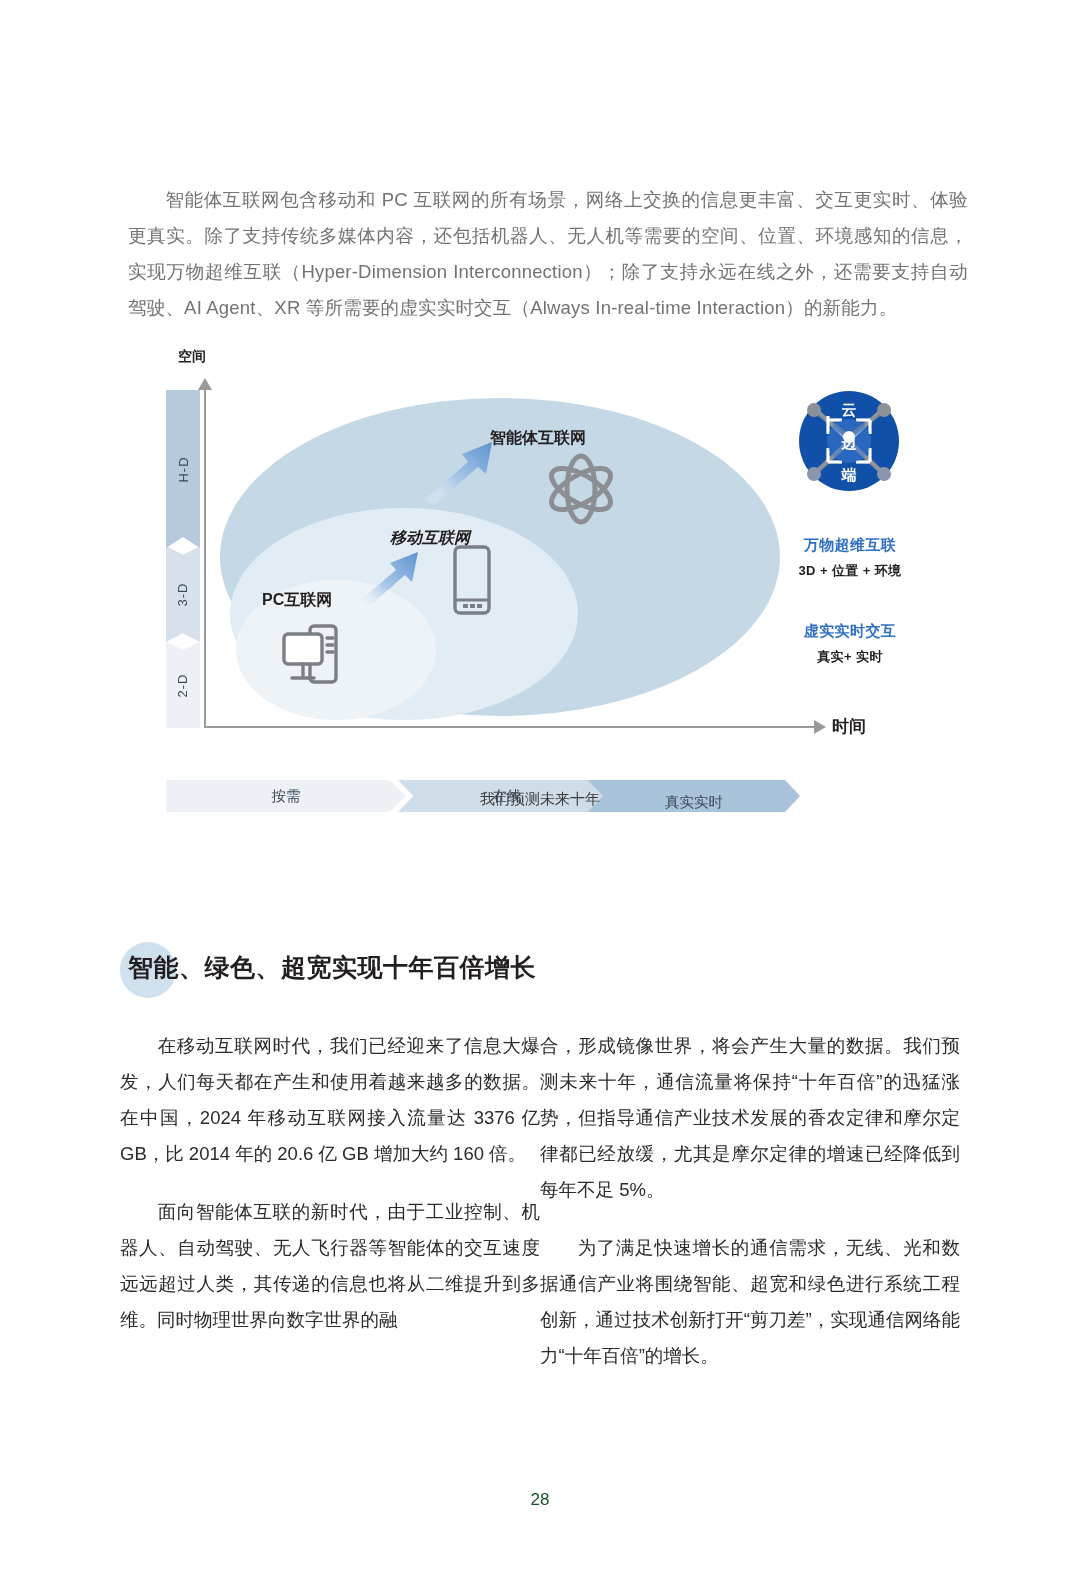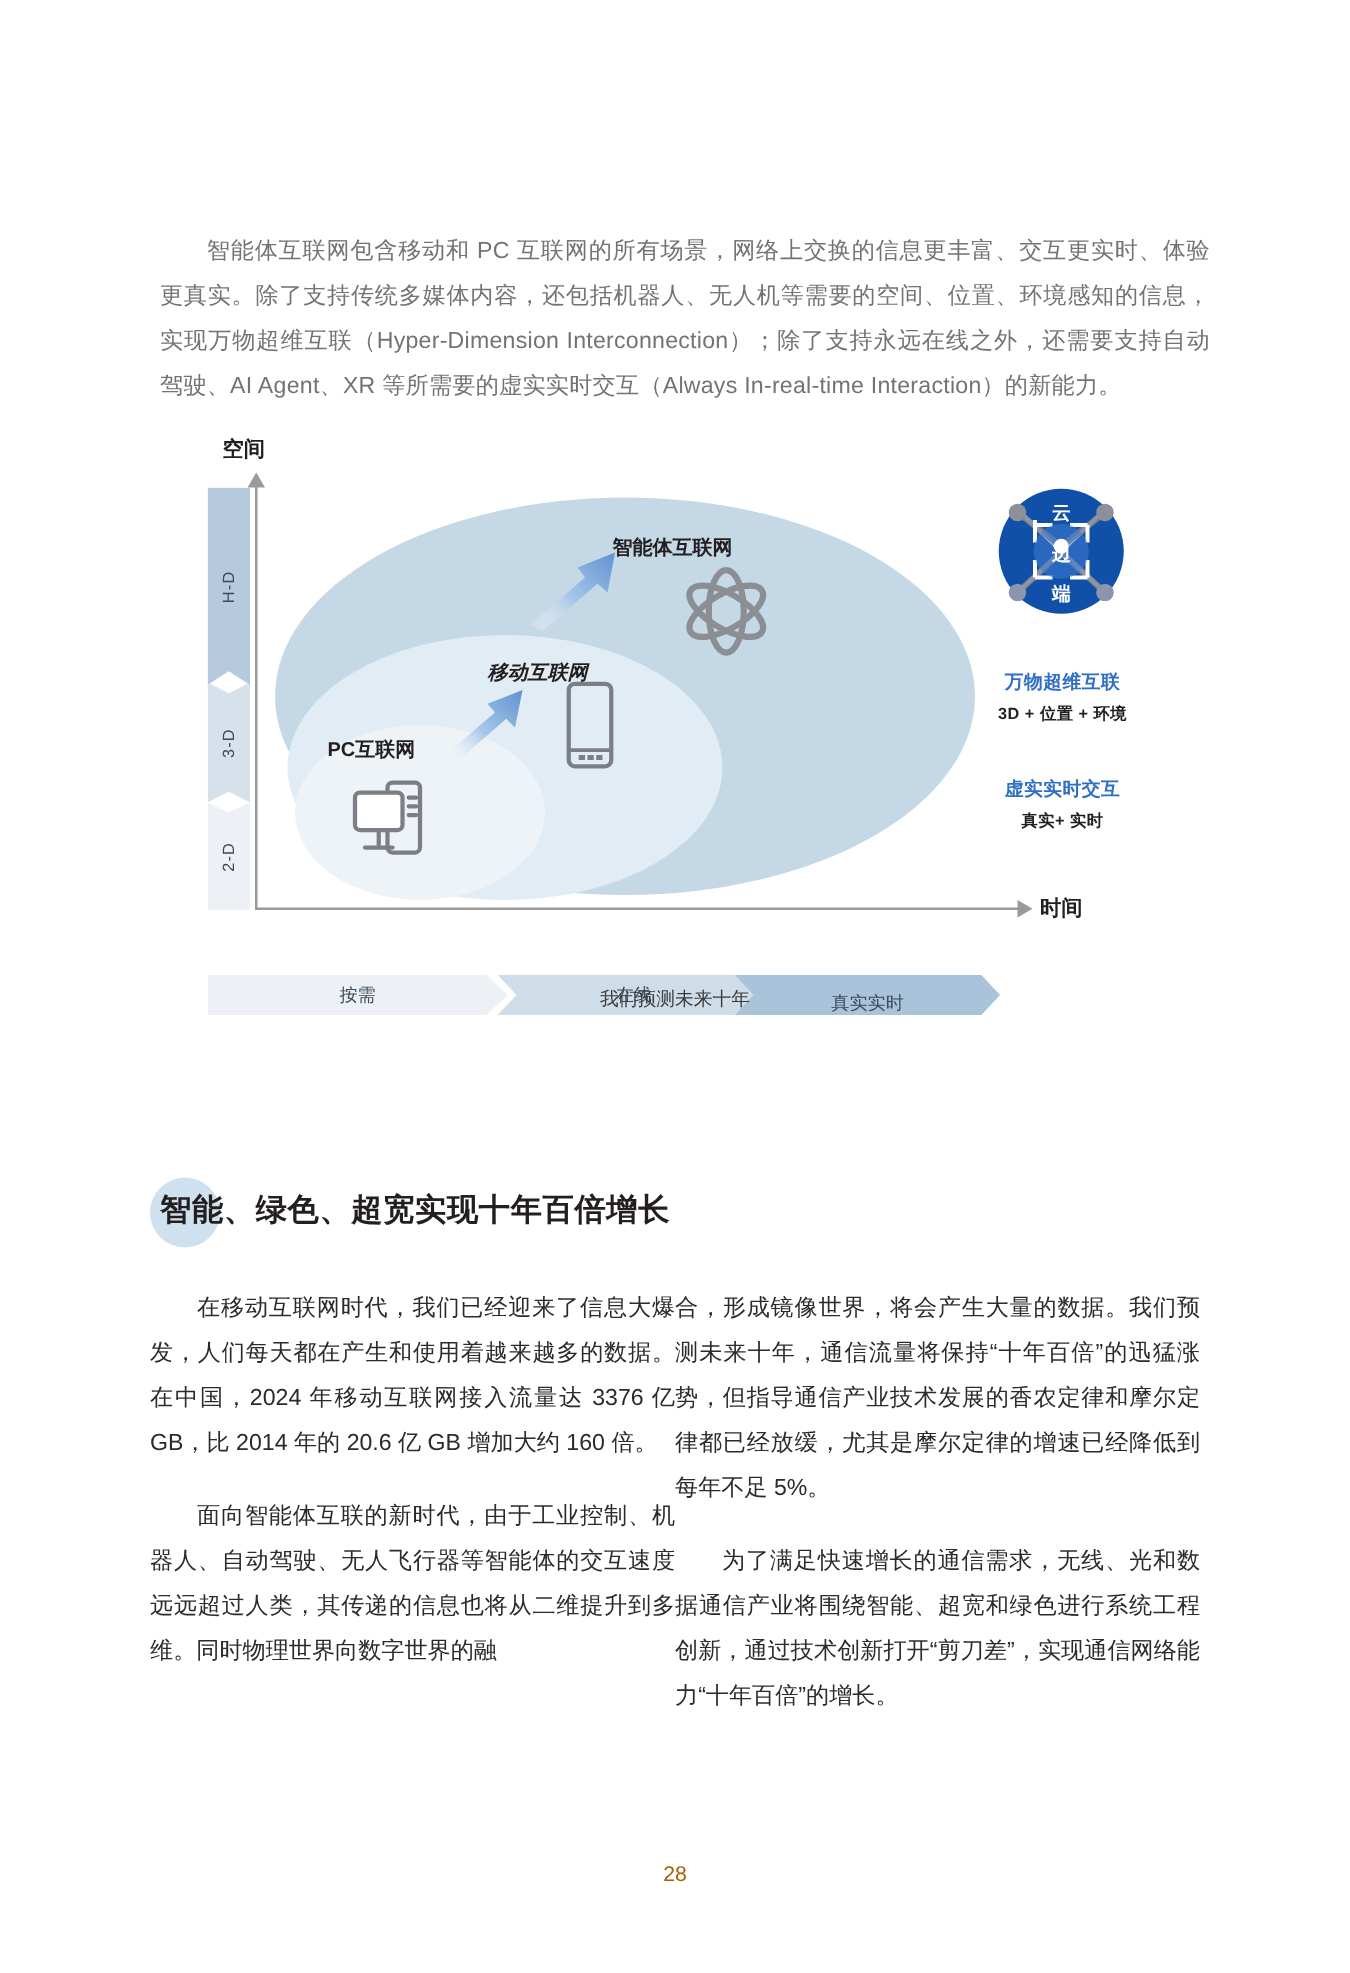--- a/index.html
+++ b/index.html
@@ -23,21 +23,21 @@
     text-align:justify;
     color:#737373;
   }
   .intro .ind { display:inline-block; width:2em; }
 
   
   .figure { position:absolute; left:120px; top:350px; width:840px; height:480px; }
 
   .axis-y-label {
     position:absolute; left:58px; top:-2px;
-    font-size:17px; font-weight:bold; color:#231f20;
+    font-size:14px; font-weight:bold; color:#231f20;
   }
   .axis-x-label {
     position:absolute; left:712px; top:365px;
     font-size:17px; font-weight:bold; color:#231f20;
   }
 
   .axis-line-v {
     position:absolute; left:84px; top:38px; width:2px; height:340px;
     background:#9a9a9a;
   }
@@ -148,21 +148,21 @@
   
   .col { position:absolute; width:420px; font-size:18.5px; line-height:36px; text-align:justify; color:#2b2b2b; }
   .col-l { left:120px; top:1028px; }
   .col-r { left:540px; top:1028px; }
   .col p { margin:0 0 22px 0; }
   .col p.ind::before { content:""; display:inline-block; width:2em; }
 
   
   .pageno {
     position:absolute; left:0; top:1490px; width:1080px;
-    text-align:center; font-size:17px; color:#a16207;
+    text-align:center; font-size:17px; color:#14532d;
   }
 </style>
 </head>
 <body>
 
 <div class="intro"><span class="ind"></span><span>智能体互联网包含移动和 PC 互联网的所有场景，网络上交换的信息更丰富、交互更实时、体验更真实。除了支持传统多媒体内容，还包括机器人、无人机等需要的空间、位置、环境感知的信息，实现万物超维互联（Hyper-Dimension Interconnection）；除了支持永远在线之外，还需要支持自动驾驶、AI Agent、XR 等所需要的虚实实时交互（Always In-real-time Interaction）的新能力。</span></div>
 
 <div class="figure">
 
   <div class="axis-y-label">空间</div>

